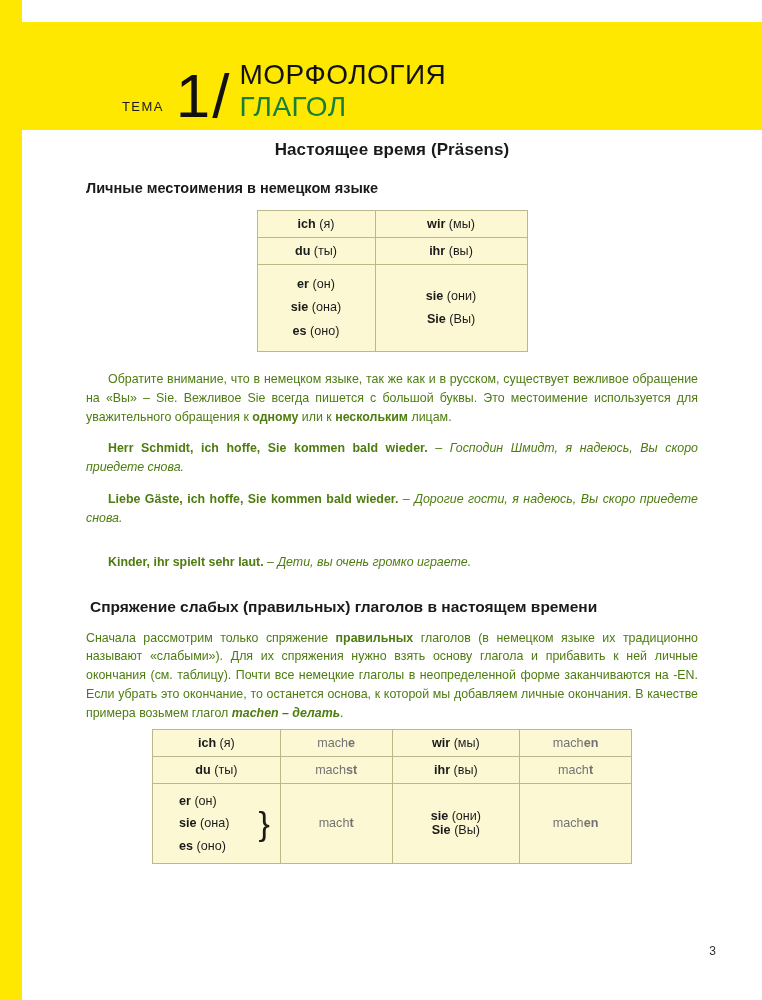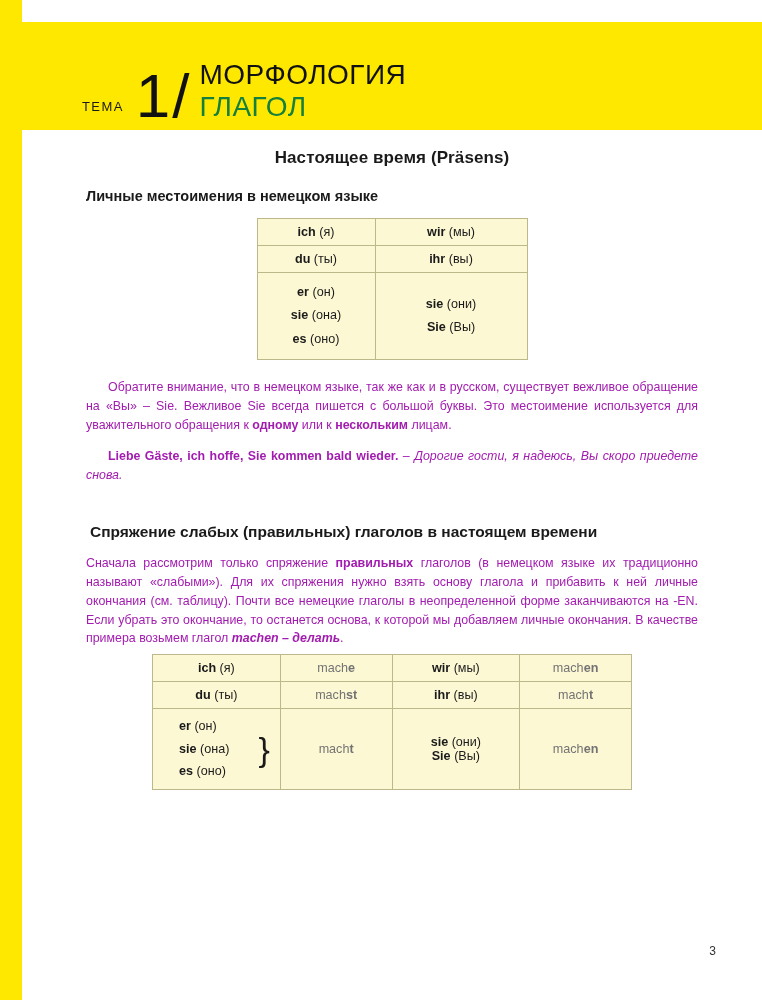--- a/index.html
+++ b/index.html
@@ -39,20 +39,21 @@
     display: flex;
     align-items: flex-end;
   }
   .tema-label {
     font-size: 13px;
     letter-spacing: 1.4px;
     color: #1a1a1a;
     text-transform: uppercase;
     padding-bottom: 10px;
     font-weight: 400;
+    margin-left: 40px;
   }
   .big-number {
     font-size: 62px;
     line-height: 0.92;
     font-weight: 300;
     margin-left: 12px;
     color: #111;
     font-family: "Liberation Sans", sans-serif;
   }
   .slash {
@@ -81,21 +82,21 @@
     letter-spacing: 0.5px;
     line-height: 1.12;
     font-weight: 400;
     color: #15803d;
   }
 
   
   .content {
     position: absolute;
     left: 86px;
-    top: 140px;
+    top: 132px;
     width: 612px;
   }
   h1.section-title {
     text-align: center;
     font-size: 17px;
     font-weight: bold;
     margin: 8px 0 20px 0;
     letter-spacing: 0.1px;
   }
   h2.sub-title {
@@ -106,21 +107,21 @@
   h2.sub-title-2 {
     font-size: 15.5px;
     font-weight: bold;
     margin: 26px 0 12px 4px;
   }
   p.body {
     font-size: 12.4px;
     line-height: 1.52;
     margin: 13px 0 2px 0;
     text-align: justify;
-    color: #a21caf;
+    color: #4d7c0f;
   }
   p.indent { text-indent: 22px; }
   .gap { height: 10px; }
   b, strong { font-weight: bold; }
   i, em { font-style: italic; }
 
   
   table.ptable {
     border-collapse: collapse;
     margin: 0 auto 18px auto;
@@ -250,26 +251,28 @@
               <span class="pr">Sie</span>
               <span class="tr">(Вы)</span>
             </div>
           </td>
         </tr>
       </tbody>
     </table>
 
     <p class="body indent"><span>Обратите внимание, что в немецком языке, так же как и в русском, существует вежливое обращение на «Вы» – Sie. Вежливое Sie всегда пишется с большой буквы. Это местоимение используется для уважительного обращения к </span><b>одному</b><span> или к </span><b>нескольким</b><span> лицам.</span></p>
 
+    <p class="body indent"><b>Herr Schmidt, ich hoffe, Sie kommen bald wieder.</b><span> – </span><i>Господин Шмидт, я надеюсь, Вы скоро приедете снова.</i></p>
 
     <p class="body indent"><b>Liebe Gäste, ich hoffe, Sie kommen bald wieder.</b><span> – </span><i>Дорогие гости, я надеюсь, Вы скоро приедете снова.</i></p>
 
     <div class="gap"></div>
 
 
+    <p class="body indent"><b>Kinder, ihr spielt sehr laut.</b><span> – </span><i>Дети, вы очень громко играете.</i></p>
 
     <h2 class="sub-title-2">Спряжение слабых (правильных) глаголов в настоящем времени</h2>
 
     <p class="body"><span>Сначала рассмотрим только спряжение </span><b>правильных</b><span> глаголов (в немецком языке их традиционно называют «слабыми»). Для их спряжения нужно взять основу глагола и прибавить к ней личные окончания (см. таблицу). Почти все немецкие глаголы в неопределенной форме заканчиваются на -EN. Если убрать это окончание, то останется основа, к которой мы добавляем личные окончания. В качестве примера возьмем глагол </span><b><i>machen – делать</i></b><span>.</span></p>
 
     <table class="ctable">
       <tbody>
         <tr>
           <td class="pron">
             <span class="pr">ich</span>

